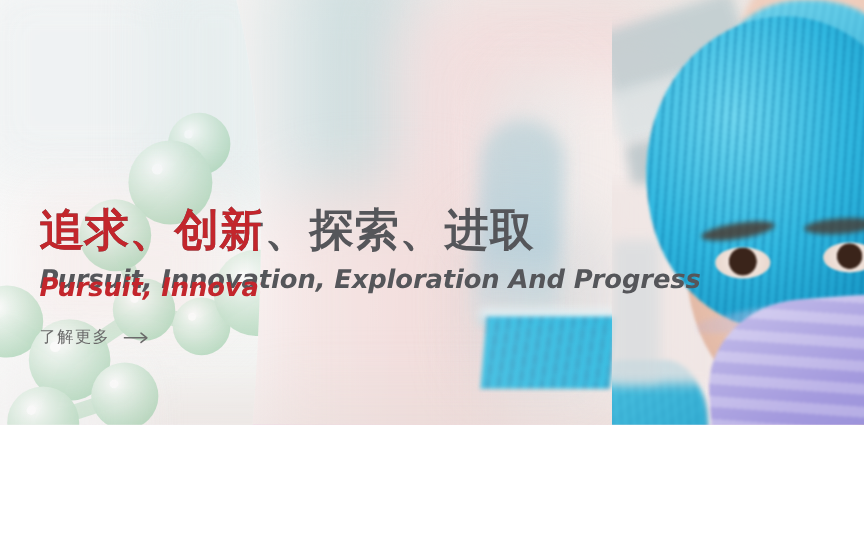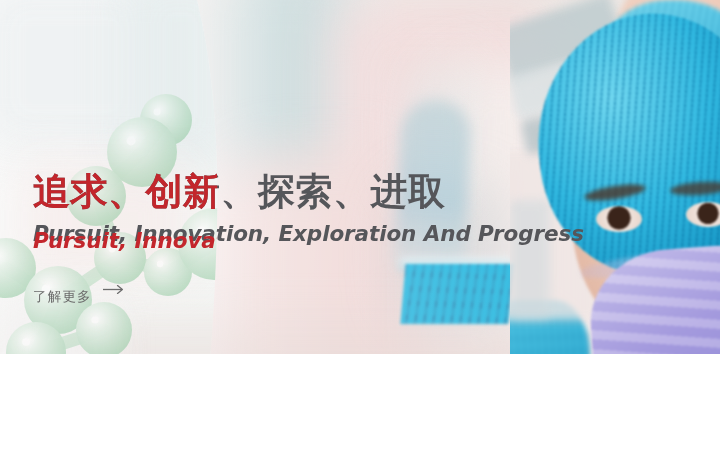--- a/index.html
+++ b/index.html
@@ -232,21 +232,20 @@
   
   .cta {
     position:absolute; left:33px; top:272px; z-index:7;
     display:flex; align-items:center; gap:11px;
     cursor:pointer;
     text-decoration:none;
   }
   .cta-label {
     font-size:13.5px; color:#6b6b6b; letter-spacing:1.2px;
     font-family:"DejaVu Sans","Liberation Sans",sans-serif;
-    margin-top:16px;
   }
   .cta-arrow { display:block; width:22px; height:11px; }
 </style>
 </head>
 <body>
 
 <div id="banner">
 
   <div class="photo">
     <div class="photo-base"></div>

